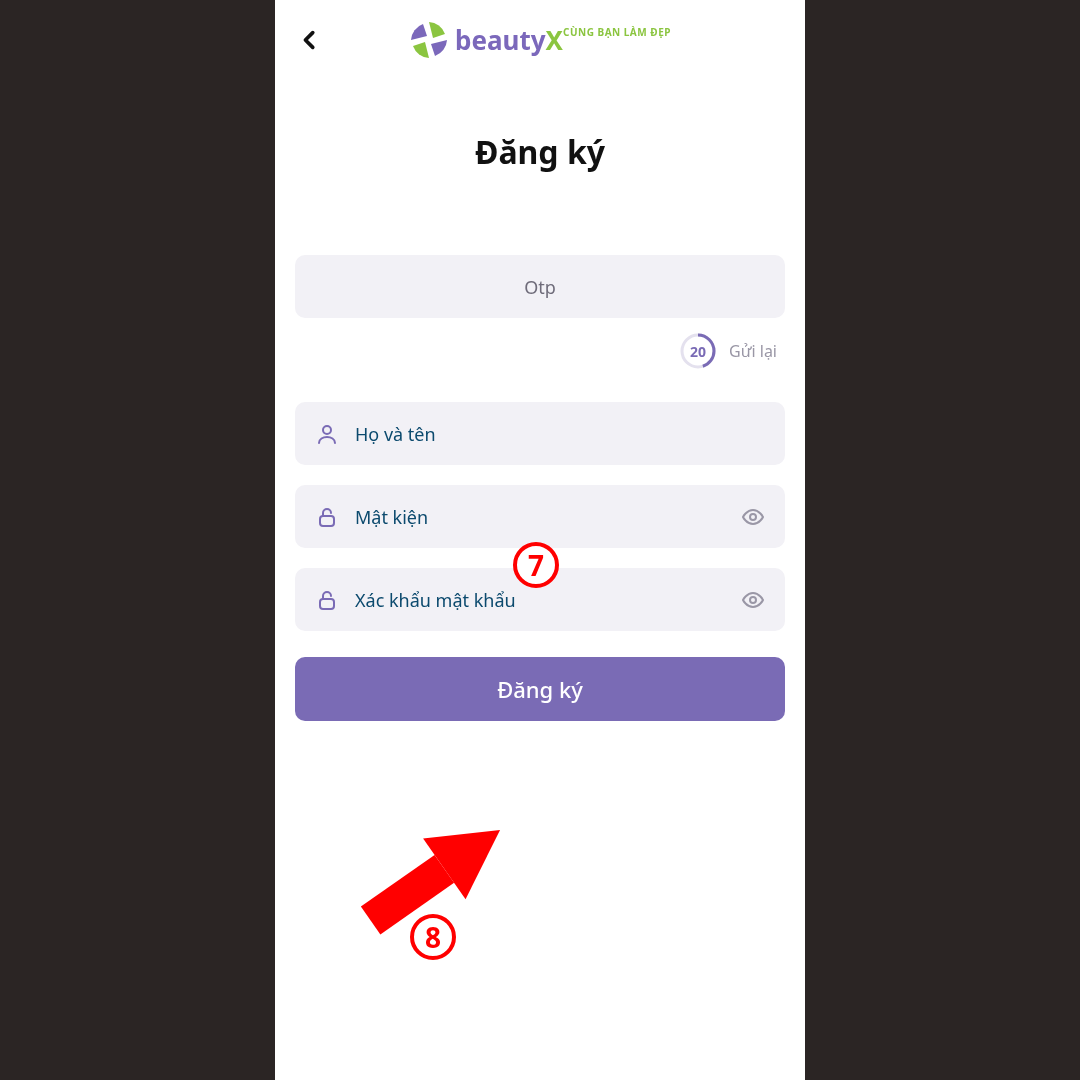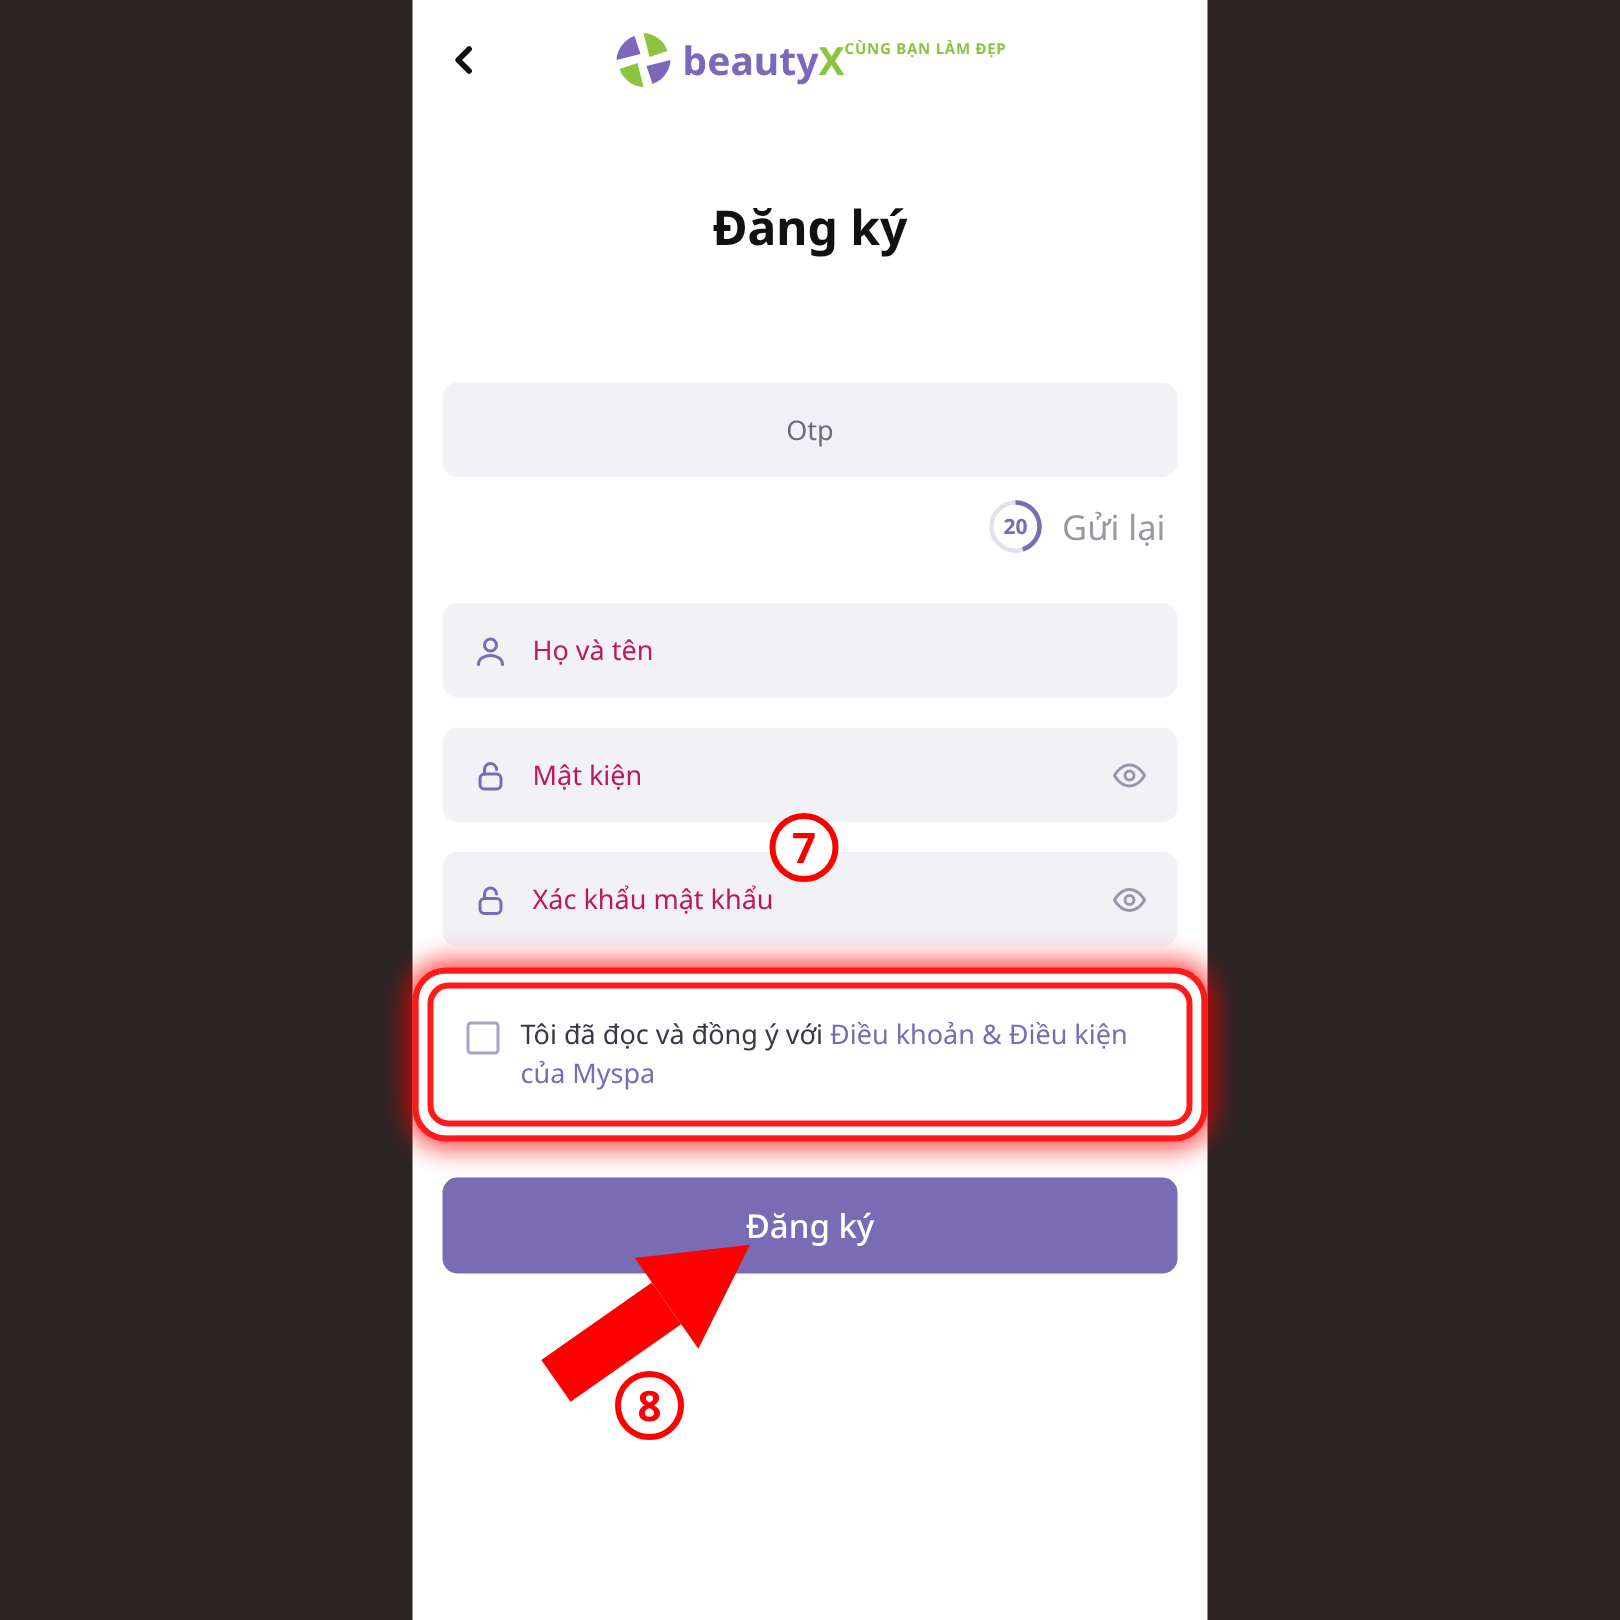--- a/index.html
+++ b/index.html
@@ -11,27 +11,27 @@
   .logo-mark{width:40px;height:40px;position:relative;}
   .logo-text{display:flex;flex-direction:row;line-height:1;}
   .brand{font-size:26px;font-weight:700;}
   .brand .b-purple{color:#7b68bb;}
   .brand .b-green{color:#8bc540;}
   .tagline{font-size:10px;letter-spacing:.5px;color:#8bc540;font-weight:700;}
   .title{text-align:center;font-size:32px;font-weight:700;color:#111;margin-top:50px;}
   .form{padding:0 20px;margin-top:82px;}
   .field{background:#f2f1f6;border-radius:10px;height:63px;display:flex;align-items:center;padding:0 20px;gap:16px;margin-bottom:20px;}
   .field.center{justify-content:center;}
-  .ph{color:#be185d;font-size:18px;}
+  .ph{color:#0c4a6e;font-size:18px;}
   .otp-ph{color:#6f6c7a;font-size:18px;}
   .resend-row{display:flex;justify-content:flex-end;align-items:center;gap:12px;margin:-6px 0 32px 0;padding-right:8px;}
   .countdown{width:38px;height:38px;border-radius:50%;display:flex;align-items:center;justify-content:center;position:relative;}
   .countdown svg{position:absolute;inset:0;}
   .countdown span{font-size:14px;font-weight:700;color:#7a6bb5;z-index:1;}
-  .resend{color:#9a97a6;font-size:23px;}
+  .resend{color:#9a97a6;font-size:16px;}
   .icon{width:24px;height:24px;flex:none;}
   .eye{margin-left:auto;}
   .terms-wrap{position:relative;margin:24px -10px 28px -10px;padding:22px 26px;border-radius:14px;}
   .terms-glow{position:absolute;inset:-6px;border-radius:18px;background:radial-gradient(closest-side,rgba(255,0,0,0) 60%,rgba(255,0,0,.0) 100%);box-shadow:0 0 0 4px #ff1a1a,0 0 18px 8px rgba(255,0,0,.75);pointer-events:none;}
   .terms-border{position:absolute;inset:0;border:4px solid #ff1a1a;border-radius:14px;pointer-events:none;}
   .terms{display:flex;gap:14px;align-items:flex-start;position:relative;}
   .cb{width:22px;height:22px;border:2px solid #a9a2c7;border-radius:3px;margin-top:4px;flex:none;background:#fff;}
   .terms-text{font-size:18px;color:#3a3846;line-height:1.45;}
   .terms-text .lnk{color:#7a6bb5;}
   .submit{width:100%;height:64px;border:none;border-radius:10px;background:#7a6bb5;color:#fff;font-size:22px;font-weight:500;margin-top:6px;}
@@ -111,30 +111,20 @@
           <rect x="5" y="11" width="14" height="10" rx="3"></rect>
           <path d="M8 11V8a4 4 0 0 1 8 0"></path>
         </svg>
       <span class="ph">Xác khẩu mật khẩu</span>
       <svg class="icon eye" viewBox="0 0 24 24" fill="none" stroke="#9a97a6" stroke-width="2" stroke-linecap="round" stroke-linejoin="round">
           <path d="M2 12s3.5-7 10-7 10 7 10 7-3.5 7-10 7S2 12 2 12z"></path>
           <circle cx="12" cy="12" r="3"></circle>
         </svg>
     </div>
 
-    <div class="terms-wrap">
-      <div class="terms-glow"></div>
-      <div class="terms-border"></div>
-      <div class="terms">
-        <div class="cb"></div>
-        <div class="terms-text">
-          <span>Tôi đã đọc và đồng ý với </span><span class="lnk">Điều khoản &amp; Điều kiện của Myspa</span>
-        </div>
-      </div>
-    </div>
 
     <button class="submit">
       <span>Đăng ký</span>
     </button>
 
   </div>
 
   <div class="badge" style="left:238px;top:542px;">
     <span>7</span>
   </div>

